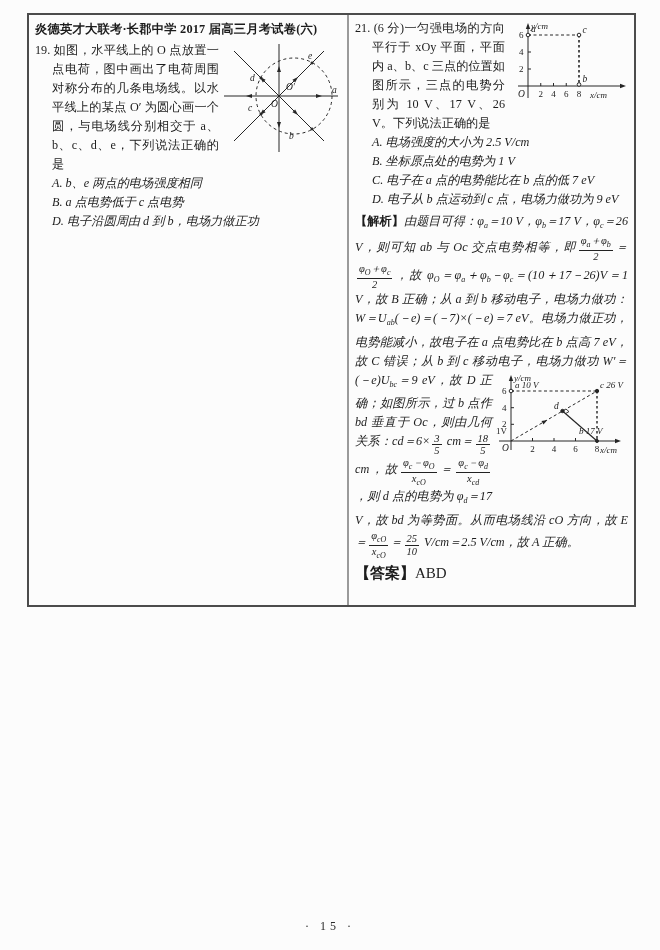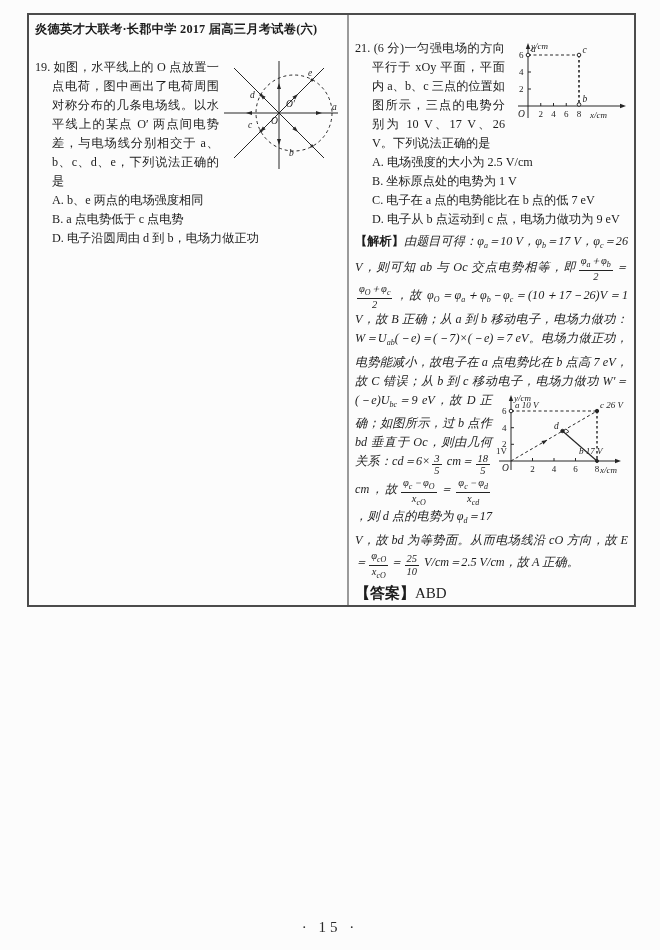--- a/index.html
+++ b/index.html
@@ -11,32 +11,32 @@
   .sheet{position:absolute;left:27px;top:13px;width:605px;border:2px solid #4c4c4c;background:#fcfcfc;}
   .thead{display:flex;border-bottom:2px solid #5f5f5f;height:33px;}
   .hcell{display:flex;align-items:center;justify-content:center;font-size:12.5px;letter-spacing:1.5px;}
   .hl{width:318px;}
   .hr{flex:1;border-left:2px solid #9a9a9a;}
   .tbody{display:flex;height:590px;}
   .bl{width:318px;padding:4px 7px 0 6px;box-sizing:border-box;}
   .br{flex:1;border-left:2px solid #9a9a9a;padding:4px 6px 0 6px;box-sizing:border-box;}
   .src{font-weight:bold;font-size:12.3px;margin:2px 0 3px 0;letter-spacing:0.2px;}
   .q{font-size:12.2px;line-height:19px;text-align:justify;}
-  .hang{padding-left:17px;text-indent:-17px;margin-top:20px;}
-  .opt{margin-left:17px;}
+  .hang{padding-left:17px;text-indent:-17px;}
+  .opt{margin-left:17px;font-style:italic;}
   .bc{text-align:right;padding-right:8px;}
   .diag-float{float:right;margin:1px 0 2px 3px;}
   .sol{font-size:12.2px;line-height:19px;text-align:justify;font-style:italic;margin-top:3px;}
   .tag{font-weight:bold;font-style:normal;}
   .ans{font-size:15px;margin-top:3px;}
   sub{font-size:8px;}
   .frac{display:inline-block;vertical-align:-0.85em;text-align:center;font-size:10.5px;line-height:1.1;margin:0 2px;}
   .frac .num{display:block;border-bottom:1px solid #222;padding:0 2px;}
   .frac .den{display:block;padding:0 2px;}
-  .pagenum{position:absolute;left:0;right:0;top:919px;text-align:center;font-size:15px;letter-spacing:4px;color:#2a2a2a;}
+  .pagenum{position:absolute;left:0;right:0;top:919px;text-align:center;font-size:12px;letter-spacing:4px;color:#2a2a2a;}
   svg{display:block;}
   svg line, svg circle, svg polyline, svg path{stroke:#262626;}
   svg text{font-family:"Liberation Serif","DejaVu Serif",serif;font-size:9.5px;font-style:italic;fill:#1c1c1c;}
   svg text.tick{font-size:9px;font-style:normal;}
   svg text.axlab{font-size:9px;}
   svg text.vallab{font-size:9px;}
 </style>
 </head>
 <body>
 
@@ -75,21 +75,21 @@
             <text x="86" y="17">e</text>
             <text x="28" y="39">d</text>
             <text x="26" y="69">c</text>
             <text x="67" y="97">b</text>
             <text x="49" y="65">O</text>
             <text x="64" y="48">O′</text>
           </svg>
         </div>
         <div class="hang">
           <span>19.</span>
-          <span>如图，水平线上的 O 点放置一点电荷，图中画出了电荷周围对称分布的几条电场线。以水平线上的某点 O′ 两点间电势差，与电场线分别相交于 a、b、c、d、e，下列说法正确的是</span>
+          <span>如图，水平线上的 O 点放置一点电荷，图中画出了电荷周围对称分布的几条电场线。以水平线上的某点 O′ 为圆心画一个圆，与电场线分别相交于 a、b、c、d、e，下列说法正确的是</span>
         </div>
         <div class="opt">A. b、e 两点的电场强度相同</div>
         <div class="opt">B. a 点电势低于 c 点电势</div>
         <div class="opt">D. 电子沿圆周由 d 到 b，电场力做正功</div>
       </div>
     </div>
 
     <div class="br">
       <div class="q">
         <div class="diag-float">

